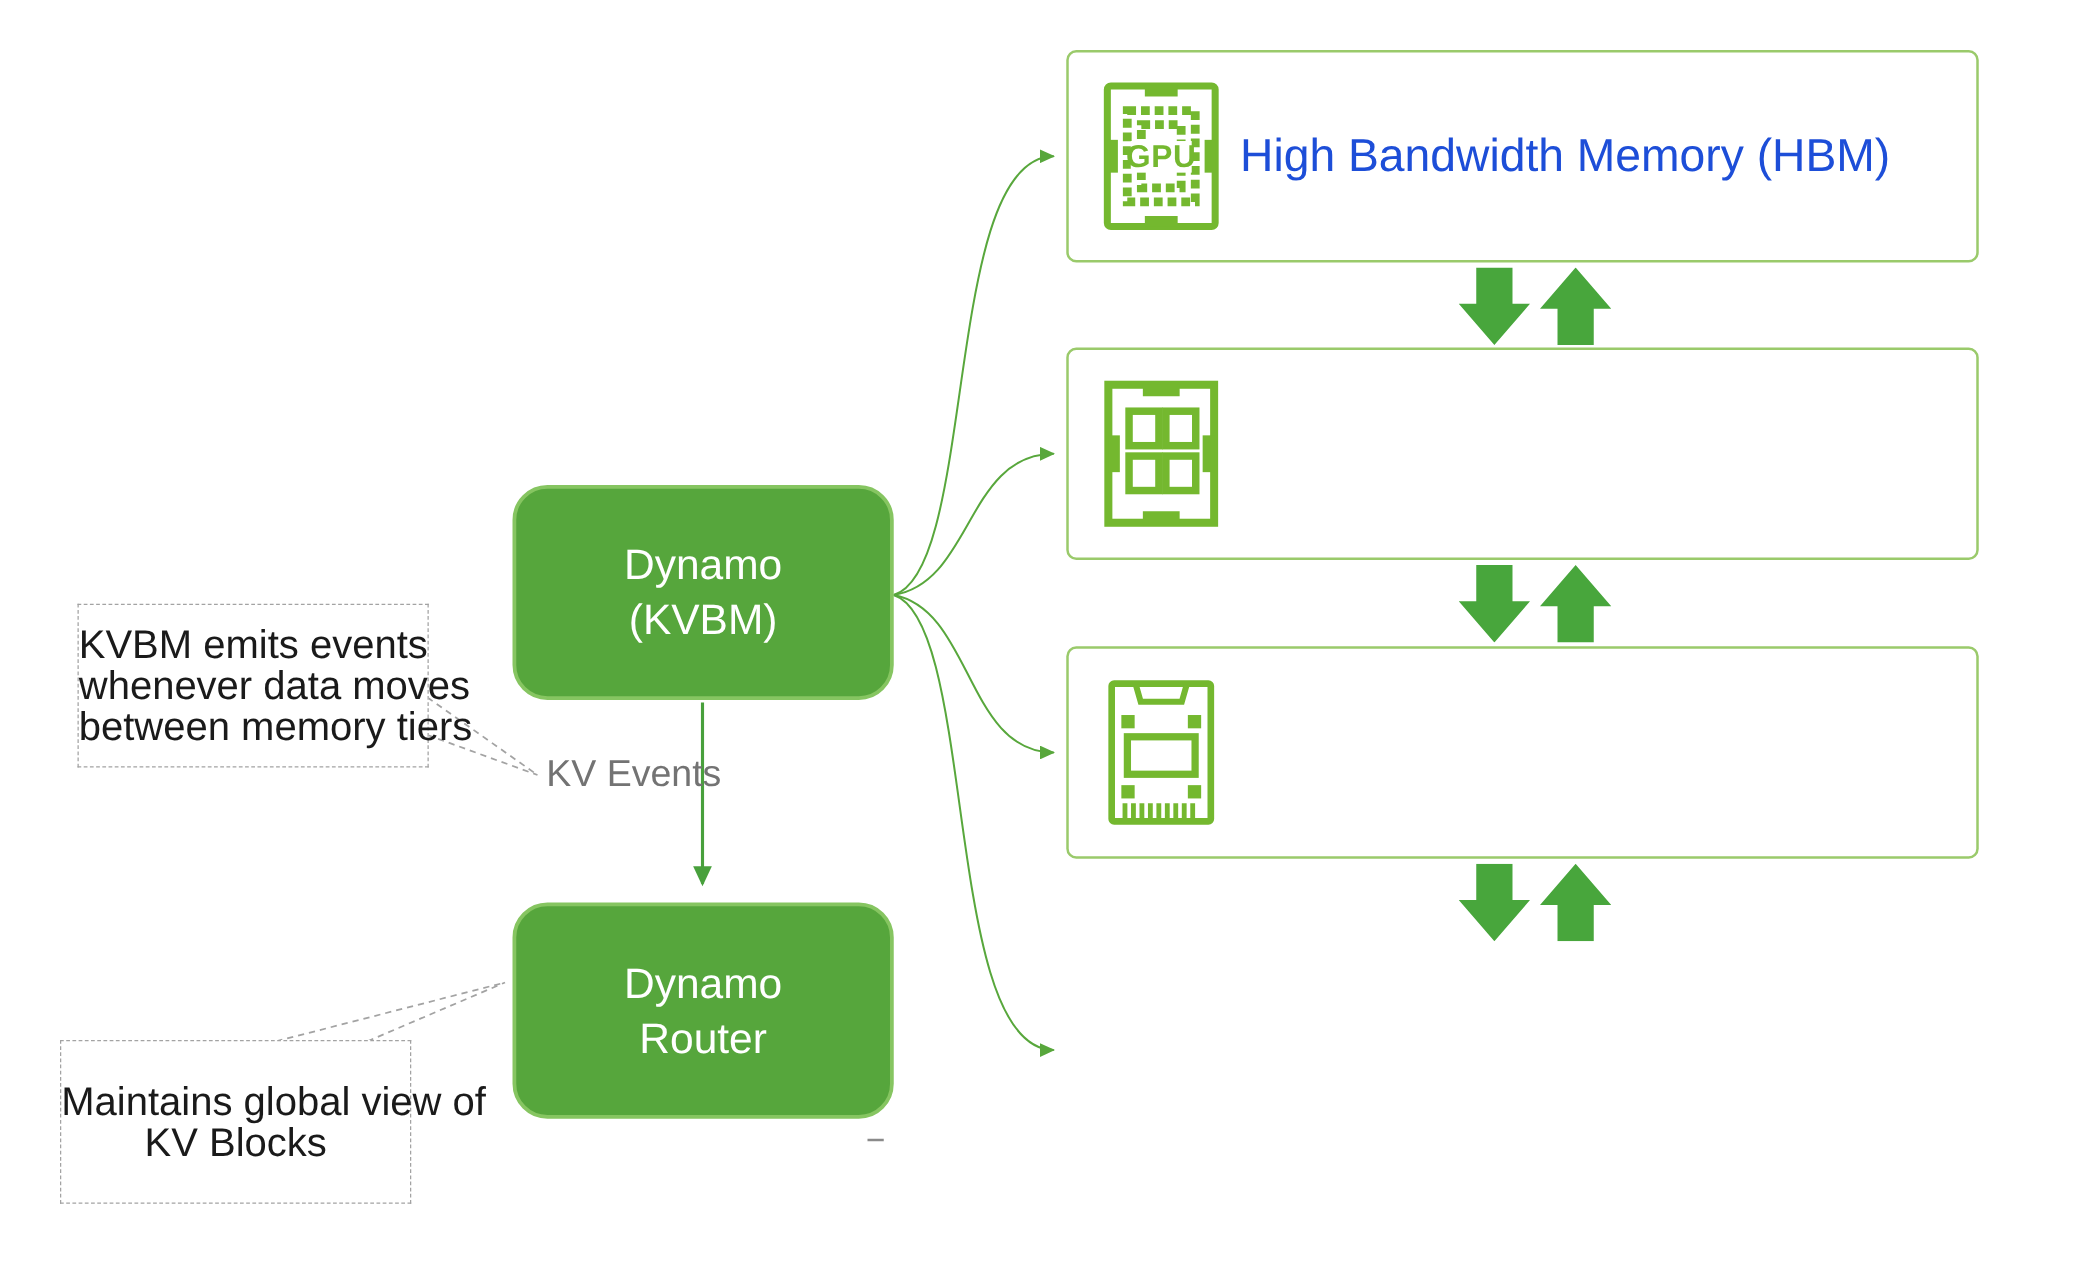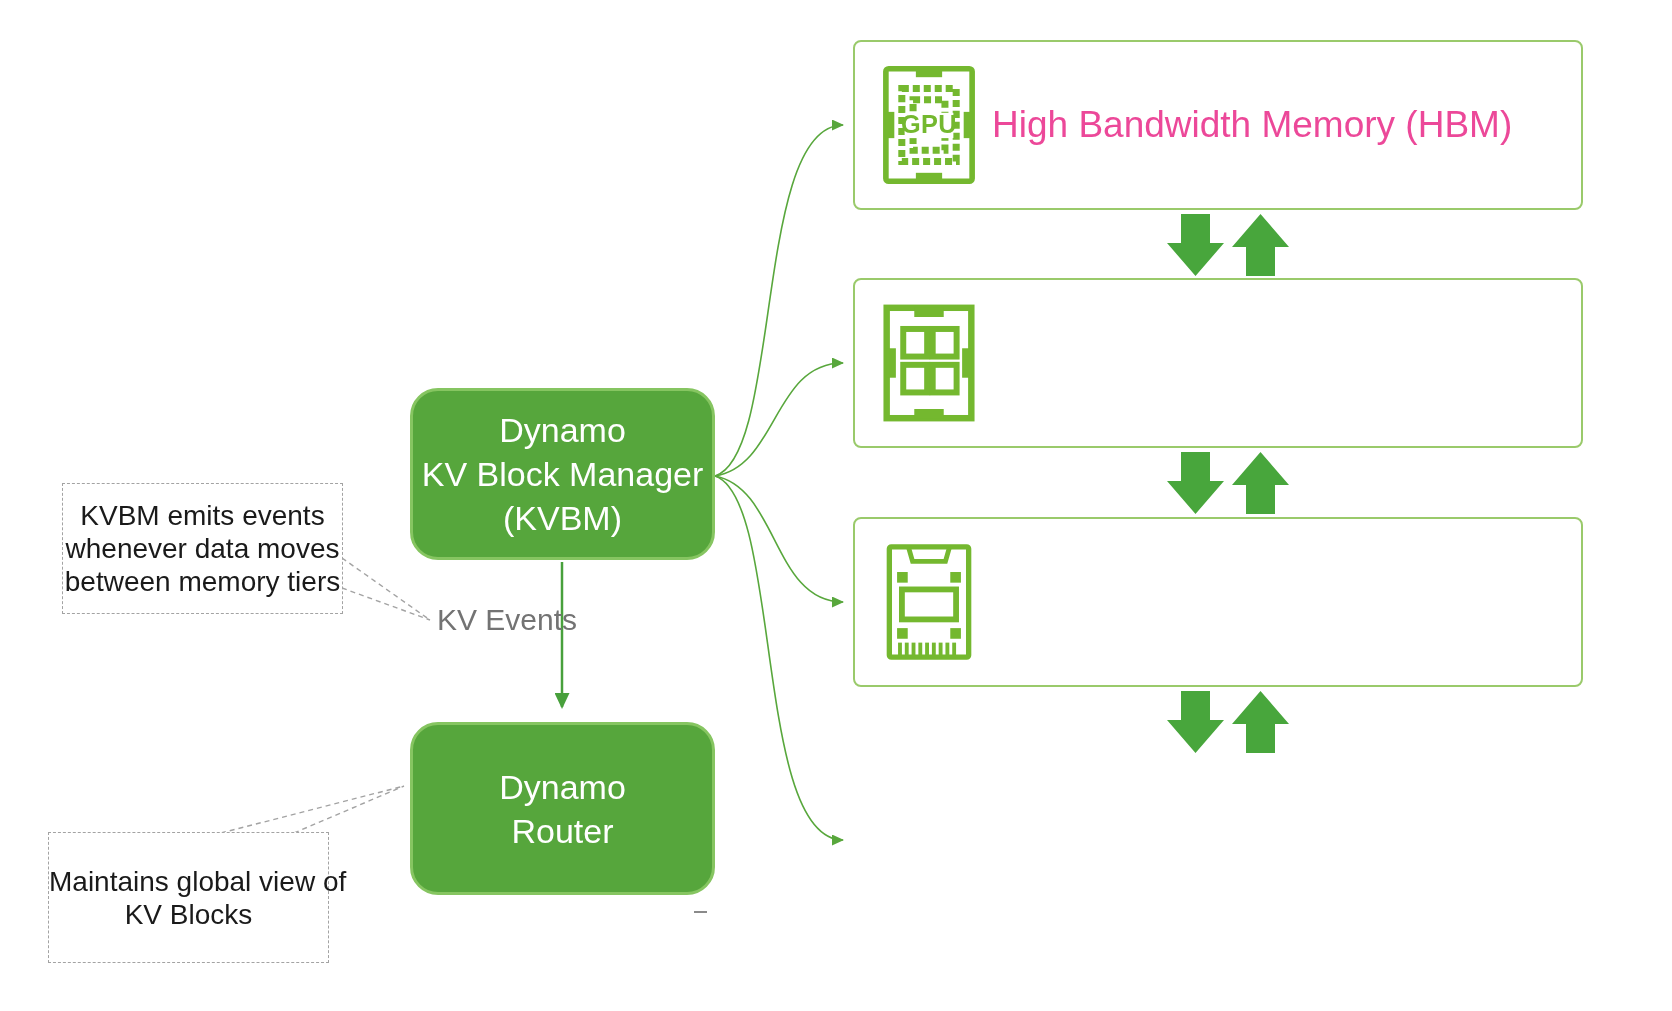--- a/index.html
+++ b/index.html
@@ -25,32 +25,32 @@
     position:absolute;left:853px;width:730px;height:170px;box-sizing:border-box;
     background:#ffffff;border:2px solid #9aca6b;border-radius:8px;z-index:2;
   }
   .tier1{top:40px}.tier2{top:278px}.tier3{top:517px}.tier4{top:755px}
   .tier-icon{
     position:absolute;left:22px;top:50%;transform:translateY(-50%);
     width:104px;display:flex;justify-content:center;align-items:center;
   }
   .tier-label{
     position:absolute;left:137px;top:50%;transform:translateY(-50%);
-    font-size:37px;color:#ec4899;white-space:nowrap;
+    font-size:37px;color:#1d4ed8;white-space:nowrap;
   }
 
   
   .arrow-pair{position:absolute;display:flex;gap:8px;z-index:1;}
   .gap1{top:214px;left:1167px}.gap2{top:452px;left:1167px}.gap3{top:691px;left:1167px}
 
   
   .callout{
     position:absolute;box-sizing:border-box;background:#ffffff;
     border:1.5px dashed #a3a3a3;display:flex;flex-direction:column;
-    justify-content:center;text-align:center;font-size:28px;line-height:33px;
+    justify-content:center;text-align:center;font-size:32px;line-height:33px;
     color:#1a1a1a;z-index:2;
   }
   .callout-events{left:62px;top:483px;width:281px;height:131px;}
   .callout-router{left:48px;top:832px;width:281px;height:131px;}
   .callout .line{white-space:nowrap;}
 
   .kv-events{
     position:absolute;left:437px;top:603px;font-size:30px;color:#737373;z-index:2;
   }
 </style>
@@ -83,21 +83,20 @@
       <path d="M342 588 L430 620"></path>
       <path d="M221 833 L404 786"></path>
       <path d="M294 833 L404 786"></path>
     </g>
 
     <line x1="694" y1="912" x2="707" y2="912" stroke="#8a8a8a" stroke-width="2"></line>
   </svg>
 
   <div class="green-box kvbm">
     <div class="line">Dynamo</div>
-    <div class="line">KV Block Manager</div>
     <div class="line">(KVBM)</div>
   </div>
 
   <div class="green-box router">
     <div class="line">Dynamo</div>
     <div class="line">Router</div>
   </div>
 
   <div class="kv-events">KV Events</div>
 

